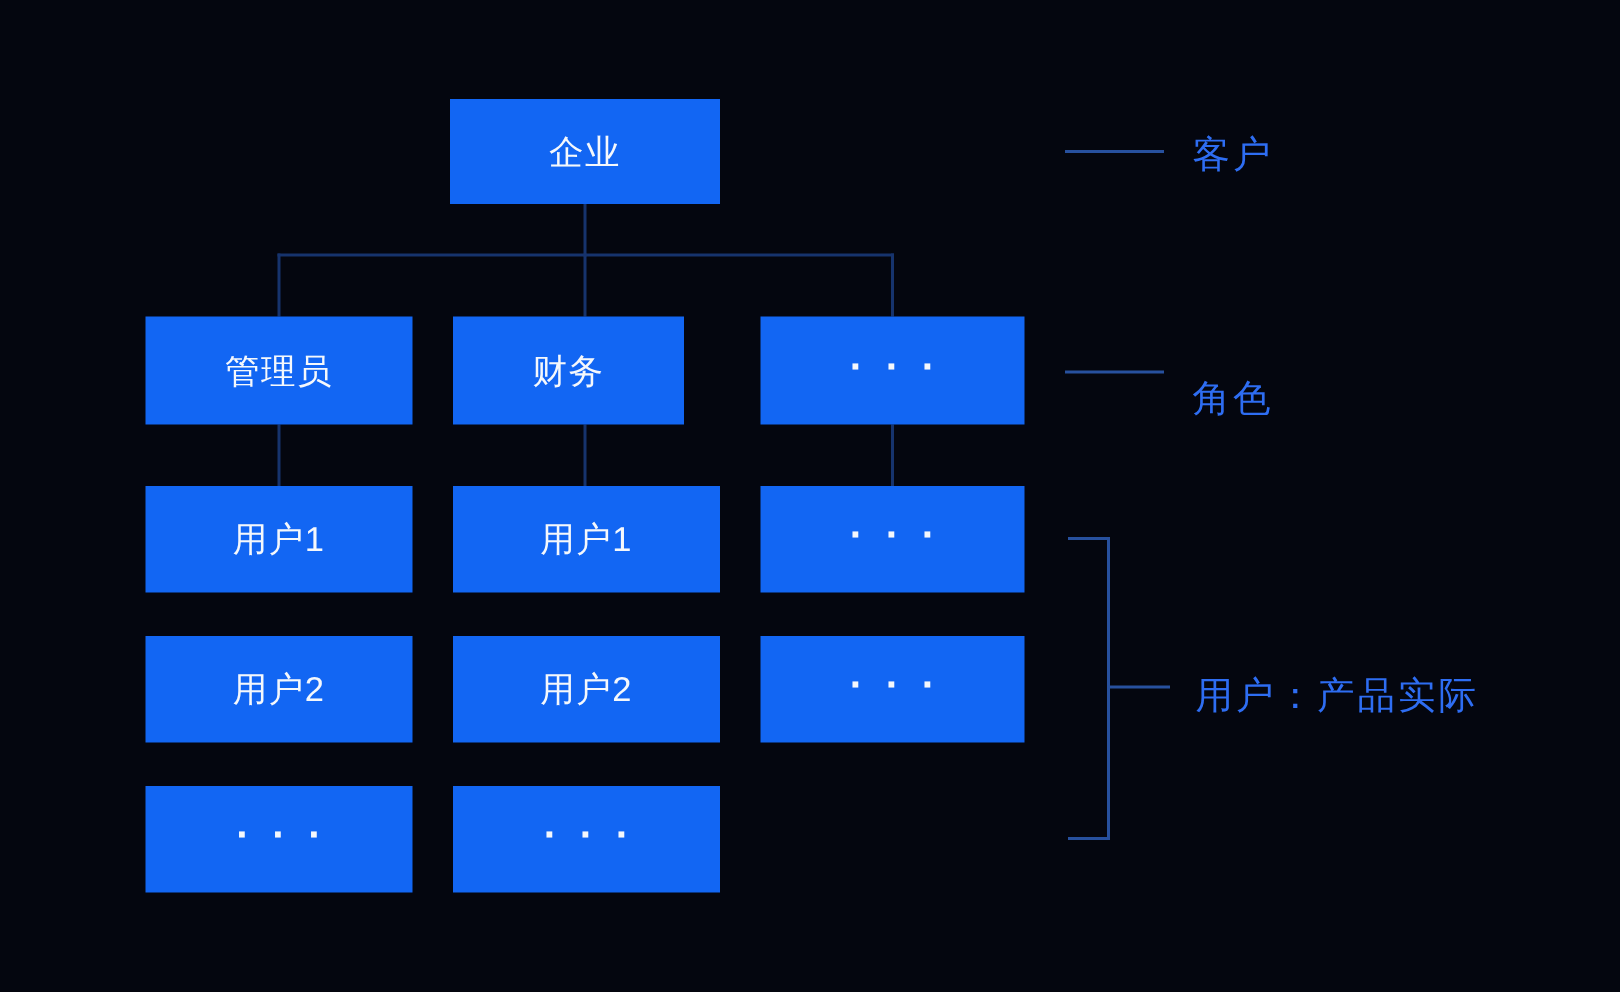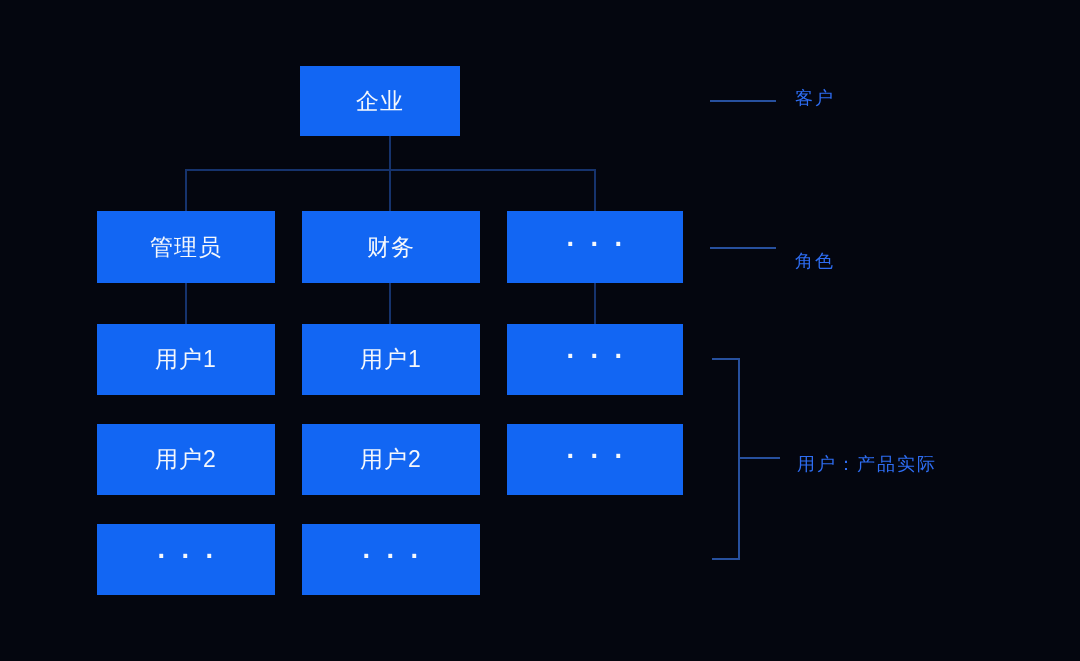--- a/index.html
+++ b/index.html
@@ -55,48 +55,48 @@
     top: 358px;
     width: 28px;
     height: 202px;
     border: 2px solid var(--annotation-line);
     border-left: none;
     background: transparent;
   }
   .ann {
     position: absolute;
     color: var(--annotation-text);
-    font-size: 18px;
+    font-size: 25px;
     letter-spacing: 2px;
     white-space: nowrap;
   }
   .ann.multiline { line-height: 40px; margin-top: 23px; }
 </style>
 </head>
 <body>
 
 <div class="stage">
 
   <div class="tline" style="left:389px;top:136px;width:2px;height:35px;"></div>
   <div class="tline" style="left:185px;top:169px;width:411px;height:2px;"></div>
   <div class="tline" style="left:185px;top:169px;width:2px;height:42px;"></div>
   <div class="tline" style="left:389px;top:169px;width:2px;height:42px;"></div>
   <div class="tline" style="left:594px;top:169px;width:2px;height:42px;"></div>
   <div class="tline" style="left:185px;top:283px;width:2px;height:41px;"></div>
   <div class="tline" style="left:389px;top:283px;width:2px;height:41px;"></div>
   <div class="tline" style="left:594px;top:283px;width:2px;height:41px;"></div>
 
-  <div class="node" style="left:300px;top:66px;width:160px;height:70px;">
+  <div class="node" style="left:300px;top:66px;width:180px;height:70px;">
     <span class="lbl">企业</span>
   </div>
 
   <div class="node" style="left:97px;top:211px;width:178px;height:72px;align-items:center;">
     <span class="lbl">管理员</span>
   </div>
-  <div class="node" style="left:302px;top:211px;width:178px;height:72px;">
+  <div class="node" style="left:302px;top:211px;width:154px;height:72px;">
     <span class="lbl">财务</span>
   </div>
   <div class="node ellipsis" style="left:507px;top:211px;width:176px;height:72px;">
     <span class="lbl">···</span>
   </div>
 
   <div class="node" style="left:97px;top:324px;width:178px;height:71px;">
     <span class="lbl">用户1</span>
   </div>
   <div class="node" style="left:302px;top:324px;width:178px;height:71px;">

